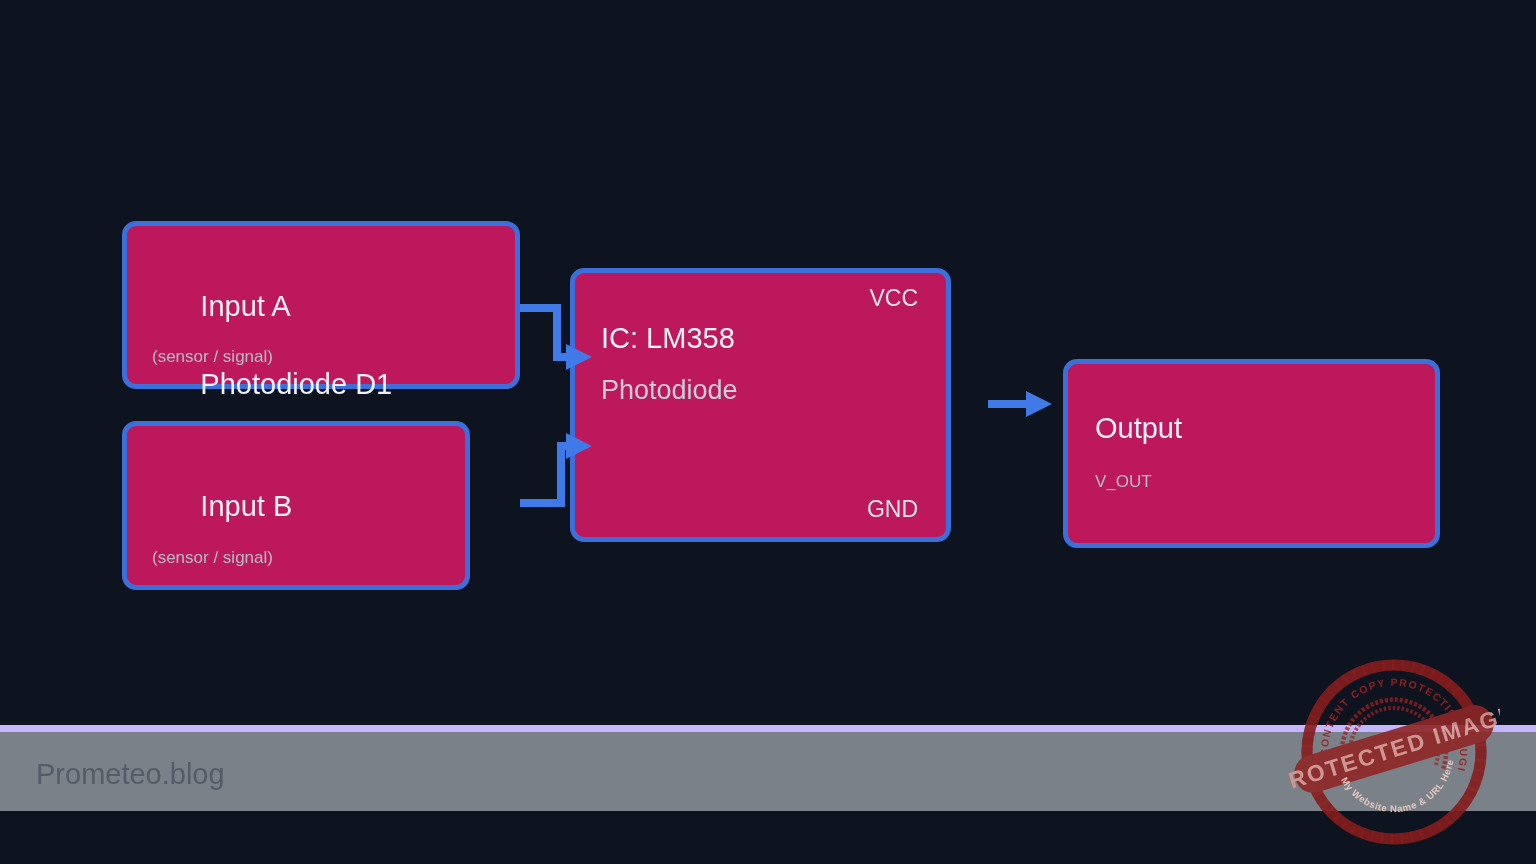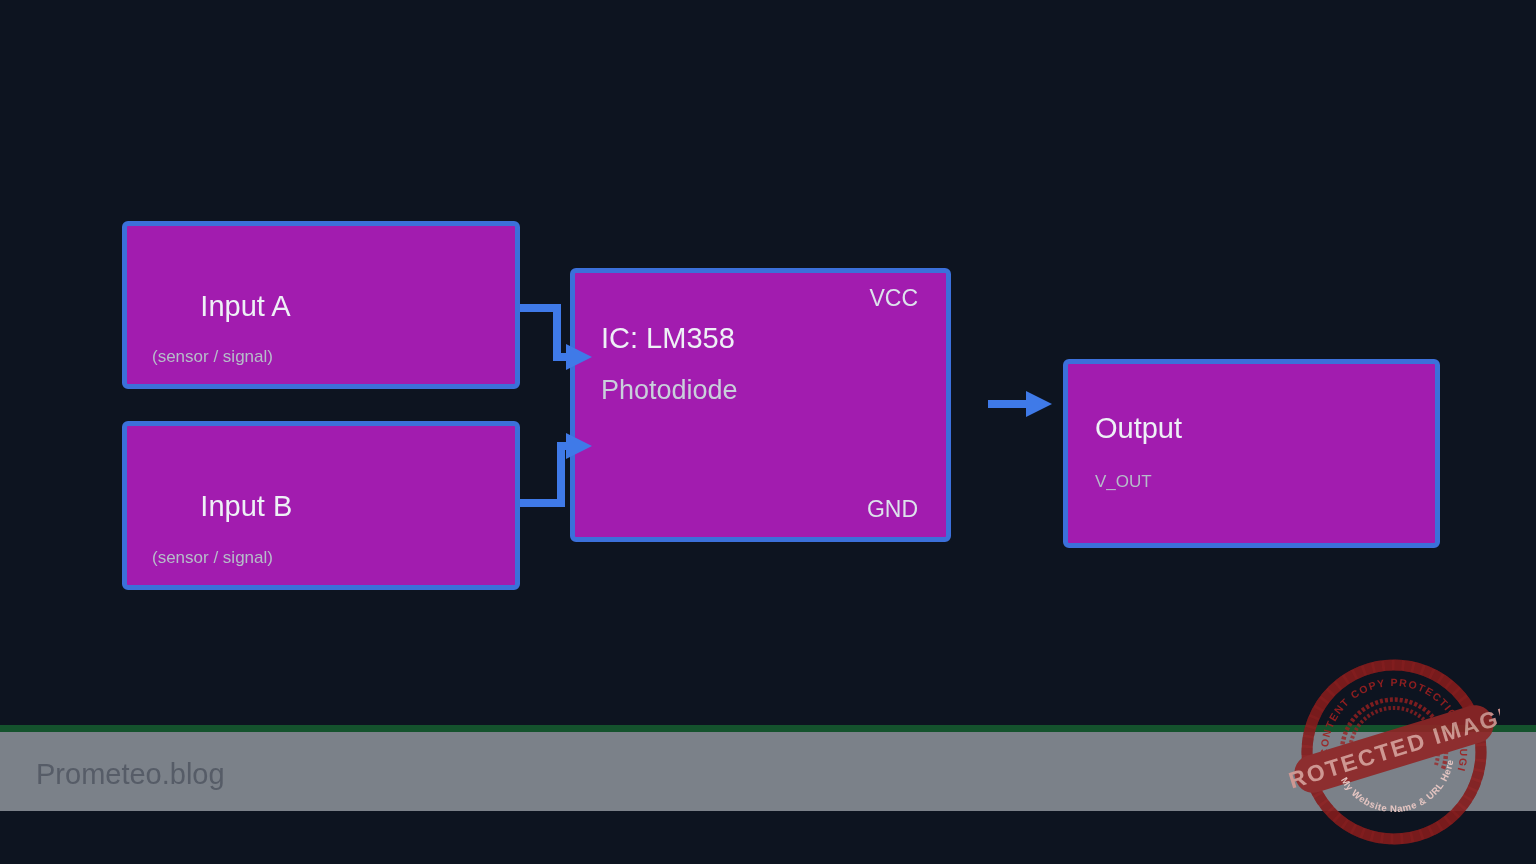--- a/index.html
+++ b/index.html
@@ -3,60 +3,61 @@
 <meta charset="utf-8">
 <style>
   html,body{margin:0;padding:0;background:#000;}
   .canvas{
     position:relative;width:1536px;height:864px;overflow:hidden;
     background:#0d1420;
     font-family:"Liberation Sans","DejaVu Sans",sans-serif;
   }
   .node{
     position:absolute;box-sizing:border-box;
-    border:5px solid #3b70da;border-radius:6px;
-    background:#a21caf;
+    border:5px solid #3b70da;border-radius:14px;
+    background:#be185d;
   }
   .node .title{
     position:absolute;left:25px;color:#eef1f6;font-size:29px;line-height:39px;
     white-space:pre;font-weight:400;
   }
   .node .subtitle{
     position:absolute;left:25px;color:#b6bdc9;font-size:17px;font-weight:400;
   }
   .pin{
     position:absolute;color:#dde3ec;font-size:23px;
   }
   .arrow-layer{position:absolute;left:0;top:0;pointer-events:none;}
   .footer-bar{
     position:absolute;left:0;top:725px;width:1536px;height:86px;
-    box-sizing:border-box;background:#7b8189;border-top:7px solid #14532d;
+    box-sizing:border-box;background:#7b8189;border-top:7px solid #c4b5fd;
   }
   .footer-brand{
     position:absolute;left:36px;top:26px;font-size:29px;color:#565c67;
   }
   .stamp{
     position:absolute;left:1288px;top:646px;width:212px;height:218px;
     opacity:0.9;pointer-events:none;
   }
   .stamp text{font-family:"Liberation Sans","DejaVu Sans",sans-serif;}
 </style>
 </head>
 <body>
 
 <div class="canvas">
 
   <div class="node" style="left:122px;top:221px;width:398px;height:168px;">
     <div class="title" style="top:22px;">
       <span>Input A</span><br>
+      <span>Photodiode D1</span>
     </div>
     <div class="subtitle" style="top:121px;">(sensor / signal)</div>
   </div>
 
-  <div class="node" style="left:122px;top:421px;width:398px;height:169px;">
+  <div class="node" style="left:122px;top:421px;width:348px;height:169px;">
     <div class="title" style="top:22px;">
       <span>Input B</span><br>
     </div>
     <div class="subtitle" style="top:122px;">(sensor / signal)</div>
   </div>
 
   <div class="node" style="left:570px;top:268px;width:381px;height:274px;">
     <div class="pin" style="top:12px;right:28px;">VCC</div>
     <div class="title" style="top:46px;left:26px;">IC: LM358</div>
     <div class="subtitle" style="top:102px;left:26px;font-size:27px;color:#c9d0db;">Photodiode</div>

